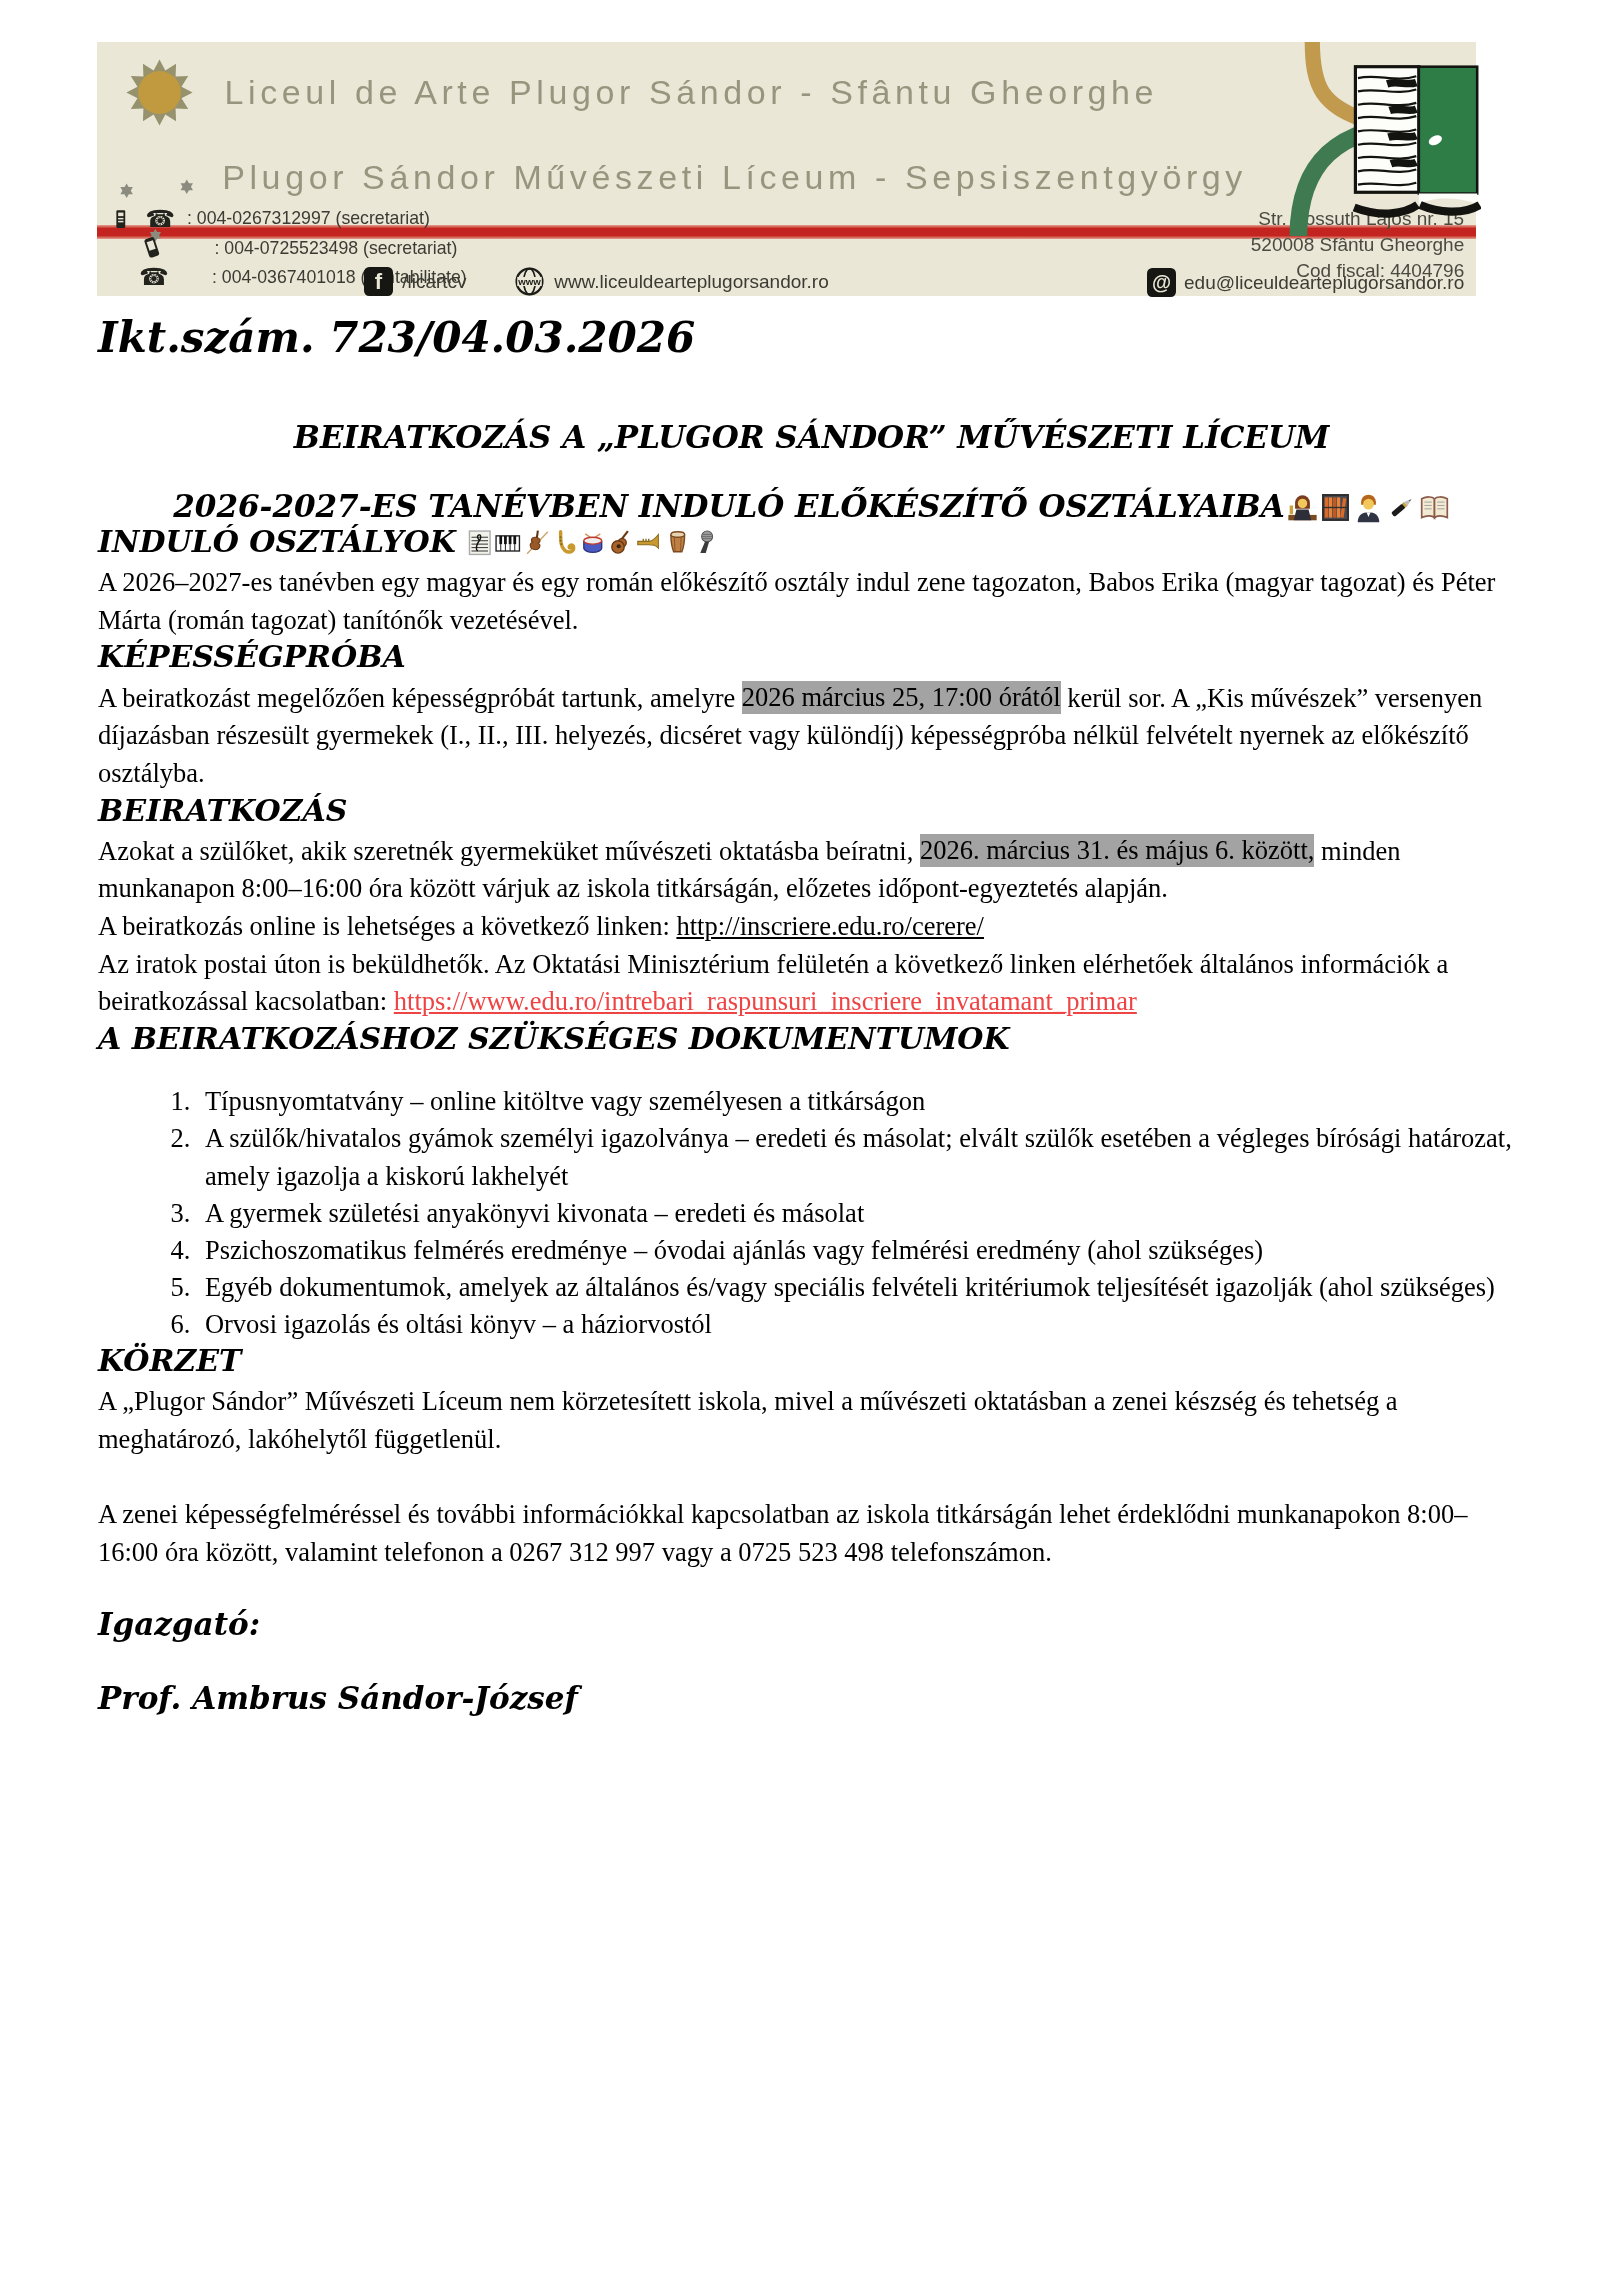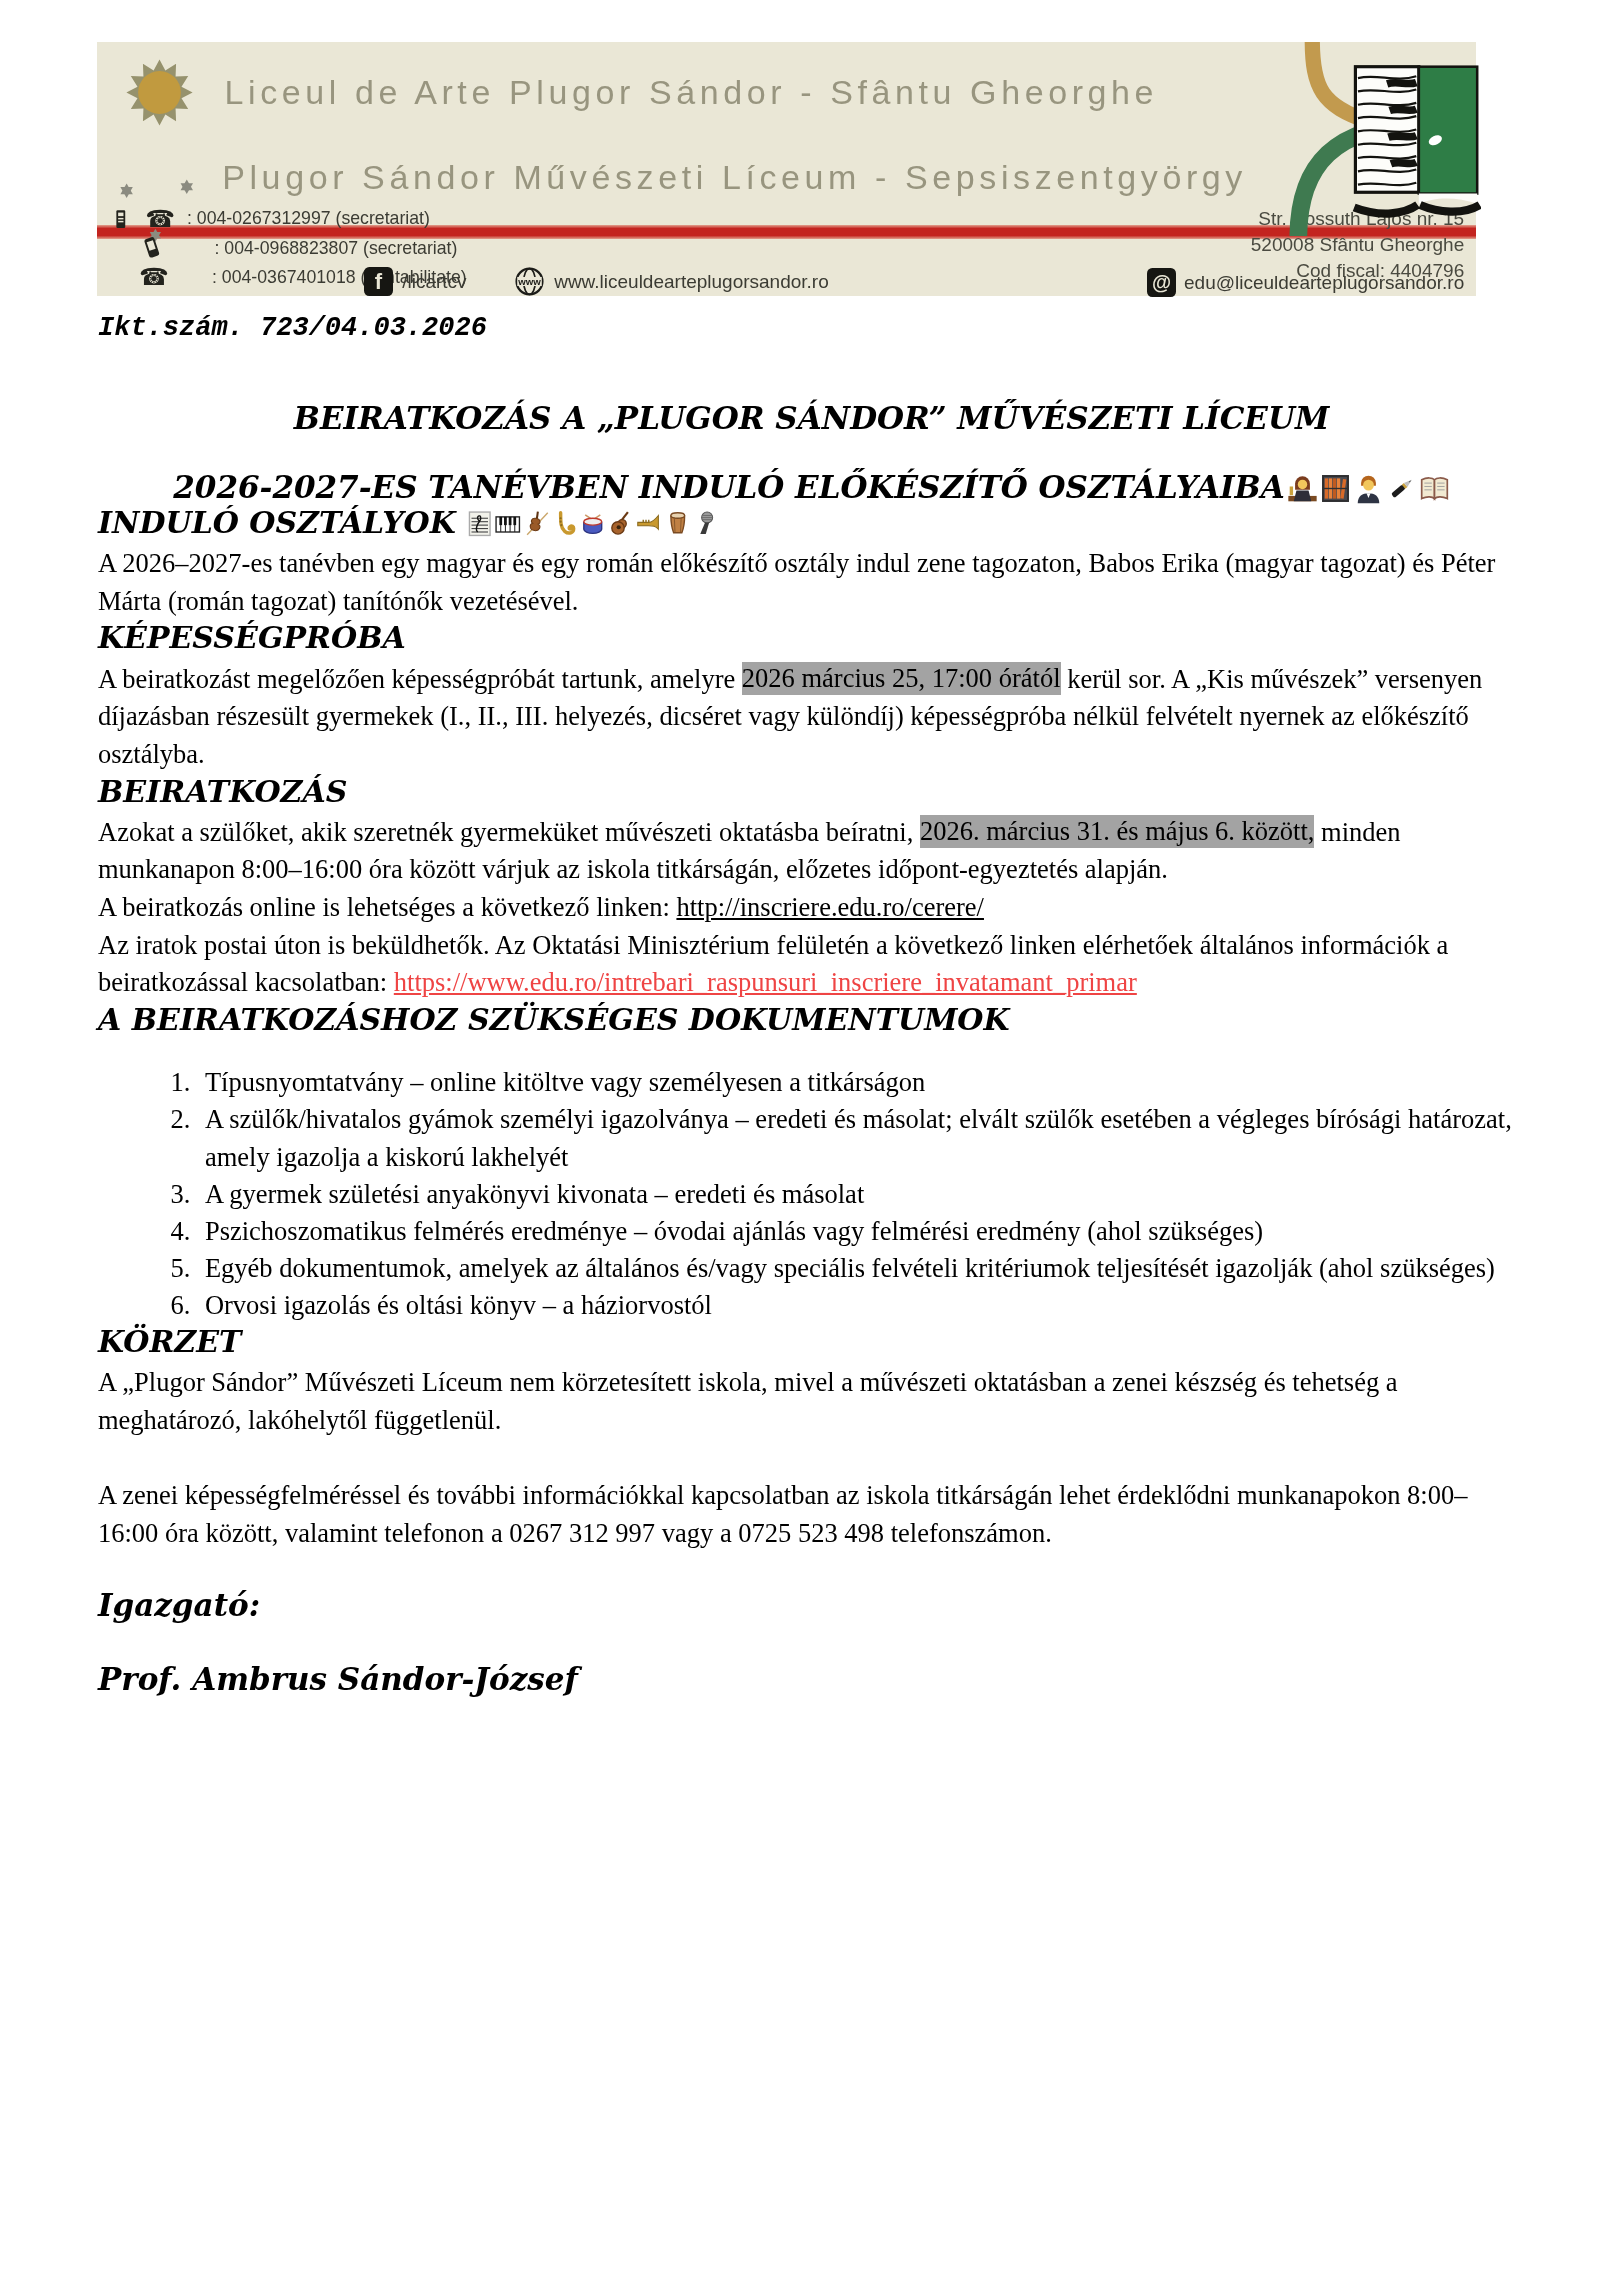--- a/index.html
+++ b/index.html
@@ -27,21 +27,21 @@
   .spacer40 { width:29px; }
   .emailrow { position:absolute; right:11.8px; top:226px; display:flex; align-items:center; gap:7.9px; z-index:2;
     font-family:"Liberation Sans", sans-serif; font-size:19px; color:#3b3b33; }
   .sq-icon { display:inline-flex; align-items:center; justify-content:center; width:29px; height:29px;
     background:#161612; color:#eae7d6; border-radius:5.2px; font-family:"Liberation Sans", sans-serif;
     font-weight:bold; font-size:22px; }
   .logo { position:absolute; top:0px; right:-5.2px; z-index:3; }
   
   .content { margin:0 98px; }
   .script { font-family:"DejaVu Serif", serif; font-style:italic; font-weight:bold; }
-  .ref { font-size:27px; margin:17px 0 0 0;font-family:Liberation Mono, monospace; }
+  .ref { font-size:42px; margin:17px 0 0 0; }
   .title1 { font-size:31px; text-align:center; margin:57px 0 0 0; }
   .title2 { font-size:31px; text-align:center; margin:33px 0 0 0; }
   h2.sec { font-size:30px; margin:0; }
   .h-indulo { margin-top:99px; }
   .h-kepesseg { margin-top:93px;font-style:italic; }
   .h-beirat { margin-top:39px; }
   .h-dok { margin-top:59px; }
   .h-korzet { margin-top:64px; }
   .p { font-size:26.5px; line-height:1.42; margin:5.2px 0 0 0; }
   .doclist { margin:27.5px 0 0 0; padding-left:99px; font-size:26.5px; line-height:1.4; }
@@ -106,21 +106,21 @@
         </span>
         <span>: 004-0267312997 (secretariat)</span>
       </div>
       <div class="contact-row">
         <span class="cicons ind1">
           <svg width="19.6" height="26" viewBox="0 0 30 40">
             <rect x="7" y="4" width="16" height="30" rx="4" transform="rotate(-18 15 19)" fill="#23231d"></rect>
             <rect x="10" y="9" width="10" height="14" transform="rotate(-18 15 19)" fill="#eae7d6"></rect>
           </svg>
         </span>
-        <span>: 004-0968823807 (secretariat)</span>
+        <span>: 004-0725523498 (secretariat)</span>
       </div>
       <div class="contact-row">
         <span class="cicons ind2">
           <span class="phone-glyph">☎</span>
         </span>
         <span>: 004-0367401018 (contabilitate)</span>
       </div>
     </div>
 
     <div class="addr">

